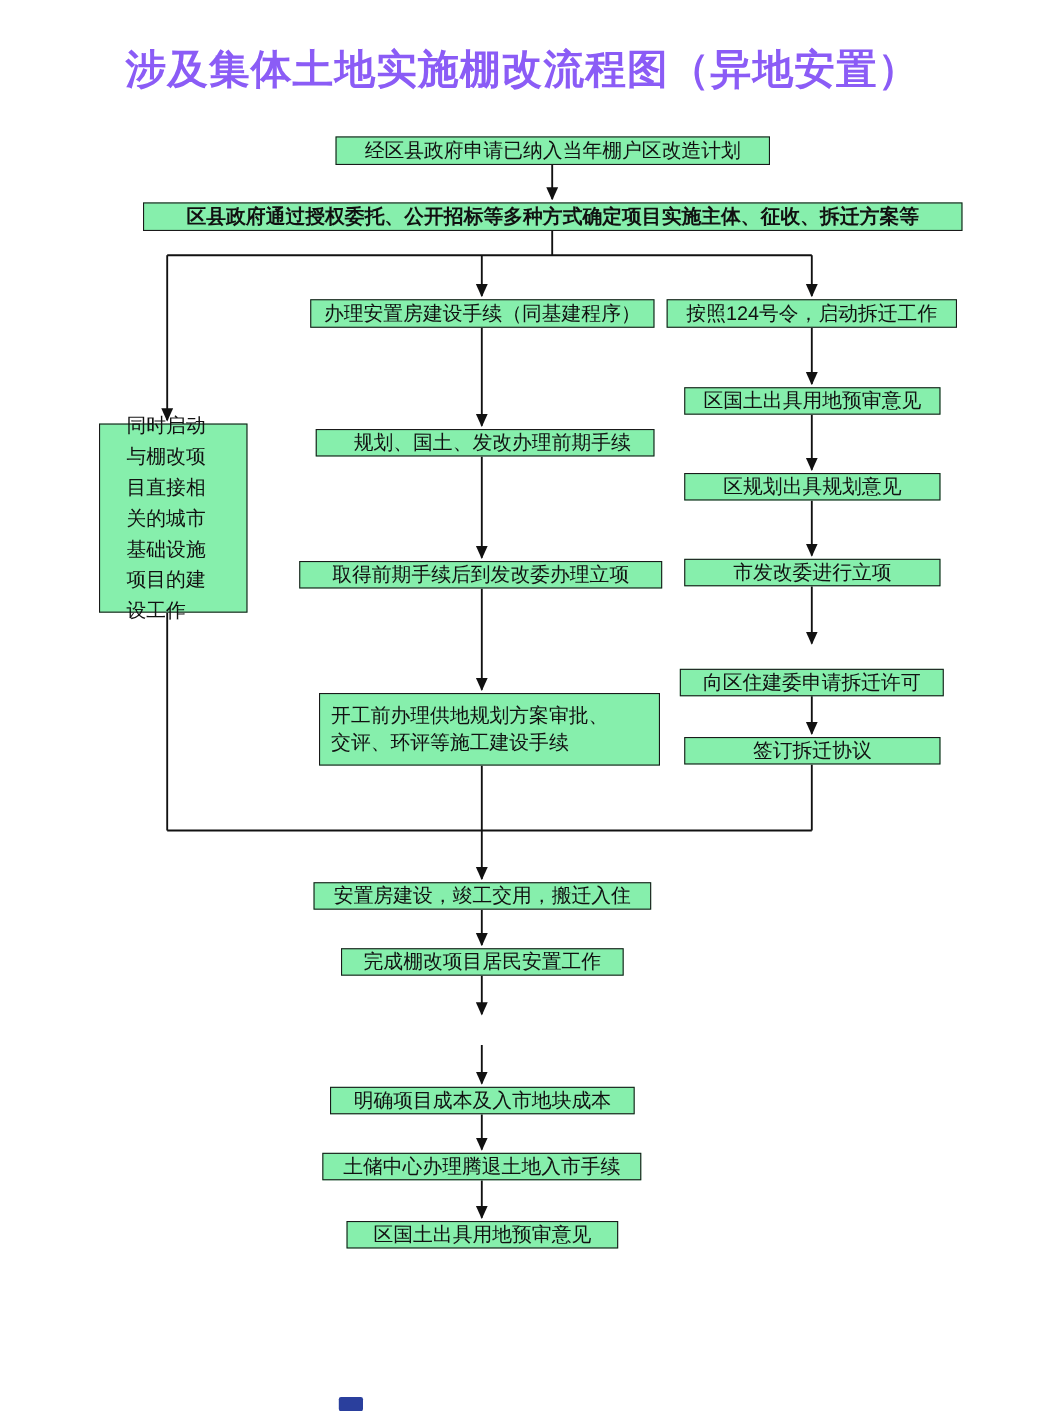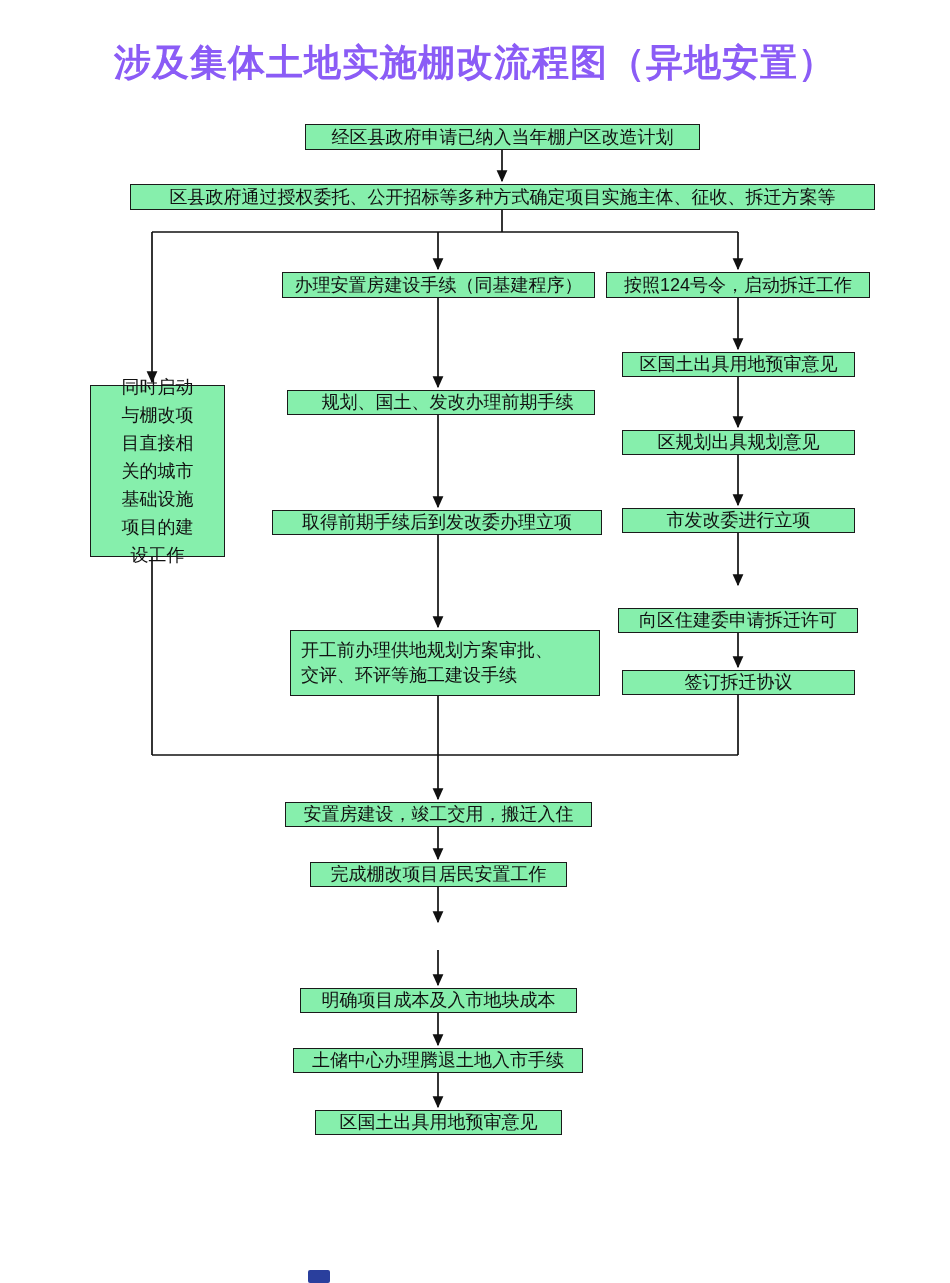--- a/index.html
+++ b/index.html
@@ -13,21 +13,21 @@
     position:absolute; top:38px; left:0; width:100%;
     text-align:center; font-size:37px; font-weight:bold;
     color:#8b5cf6; letter-spacing:1px;
   }
   .node {
     position:absolute; border:1.5px solid #1a1a1a; background:#86efac;
     display:flex; align-items:center; justify-content:center;
     font-size:18px; color:#111; text-align:center;
     line-height:1.35; padding:0 4px;
   }
-  .node.align-left { justify-content:flex-start; text-align:center; padding:6px 24px; line-height:28px; }
+  .node.align-left { justify-content:flex-start; text-align:left; padding:6px 24px; line-height:28px; }
   .node.pre { white-space:pre-line; justify-content:flex-start; text-align:left; padding:6px 10px; line-height:25px; }
   svg.connectors { position:absolute; left:0; top:0; pointer-events:none; }
   .watermark { position:absolute; background:#2a3f9d; border-radius:2px; }
 </style>
 </head>
 <body>
 
 <div id="canvas">
 
   <h1 class="title">涉及集体土地实施棚改流程图（异地安置）</h1>
@@ -66,21 +66,21 @@
       <line x1="438" y1="827" x2="438" y2="859" marker-end="url(#arrowhead)"></line>
       <line x1="438" y1="887" x2="438" y2="922" marker-end="url(#arrowhead)"></line>
       <line x1="438" y1="950" x2="438" y2="985" marker-end="url(#arrowhead)"></line>
       <line x1="438" y1="1013" x2="438" y2="1045" marker-end="url(#arrowhead)"></line>
       <line x1="438" y1="1073" x2="438" y2="1107" marker-end="url(#arrowhead)"></line>
     </g>
   </svg>
 
   <div class="node" style="left:305px; top:124px; width:395px; height:26px;">经区县政府申请已纳入当年棚户区改造计划</div>
 
-  <div class="node" style="left:130px; top:184px; width:745px; height:26px;">区县政府通过授权委托、公开招标等多种方式确定项目实施主体、征收、拆迁方案等</div>
+  <div class="node" style="left:130px; top:184px; width:745px; height:26px;font-weight:bold;">区县政府通过授权委托、公开招标等多种方式确定项目实施主体、征收、拆迁方案等</div>
 
   <div class="node align-left" style="left:90px; top:385px; width:135px; height:172px;">同时启动与棚改项目直接相关的城市基础设施项目的建设工作</div>
 
   <div class="node" style="left:282px; top:272px; width:313px; height:26px;">办理安置房建设手续（同基建程序）</div>
 
   <div class="node" style="left:606px; top:272px; width:264px; height:26px;">按照124号令，启动拆迁工作</div>
 
   <div class="node" style="left:287px; top:390px; width:308px; height:25px;padding-left:17px;">规划、国土、发改办理前期手续</div>
 
   <div class="node" style="left:272px; top:510px; width:330px; height:25px;">取得前期手续后到发改委办理立项</div>

